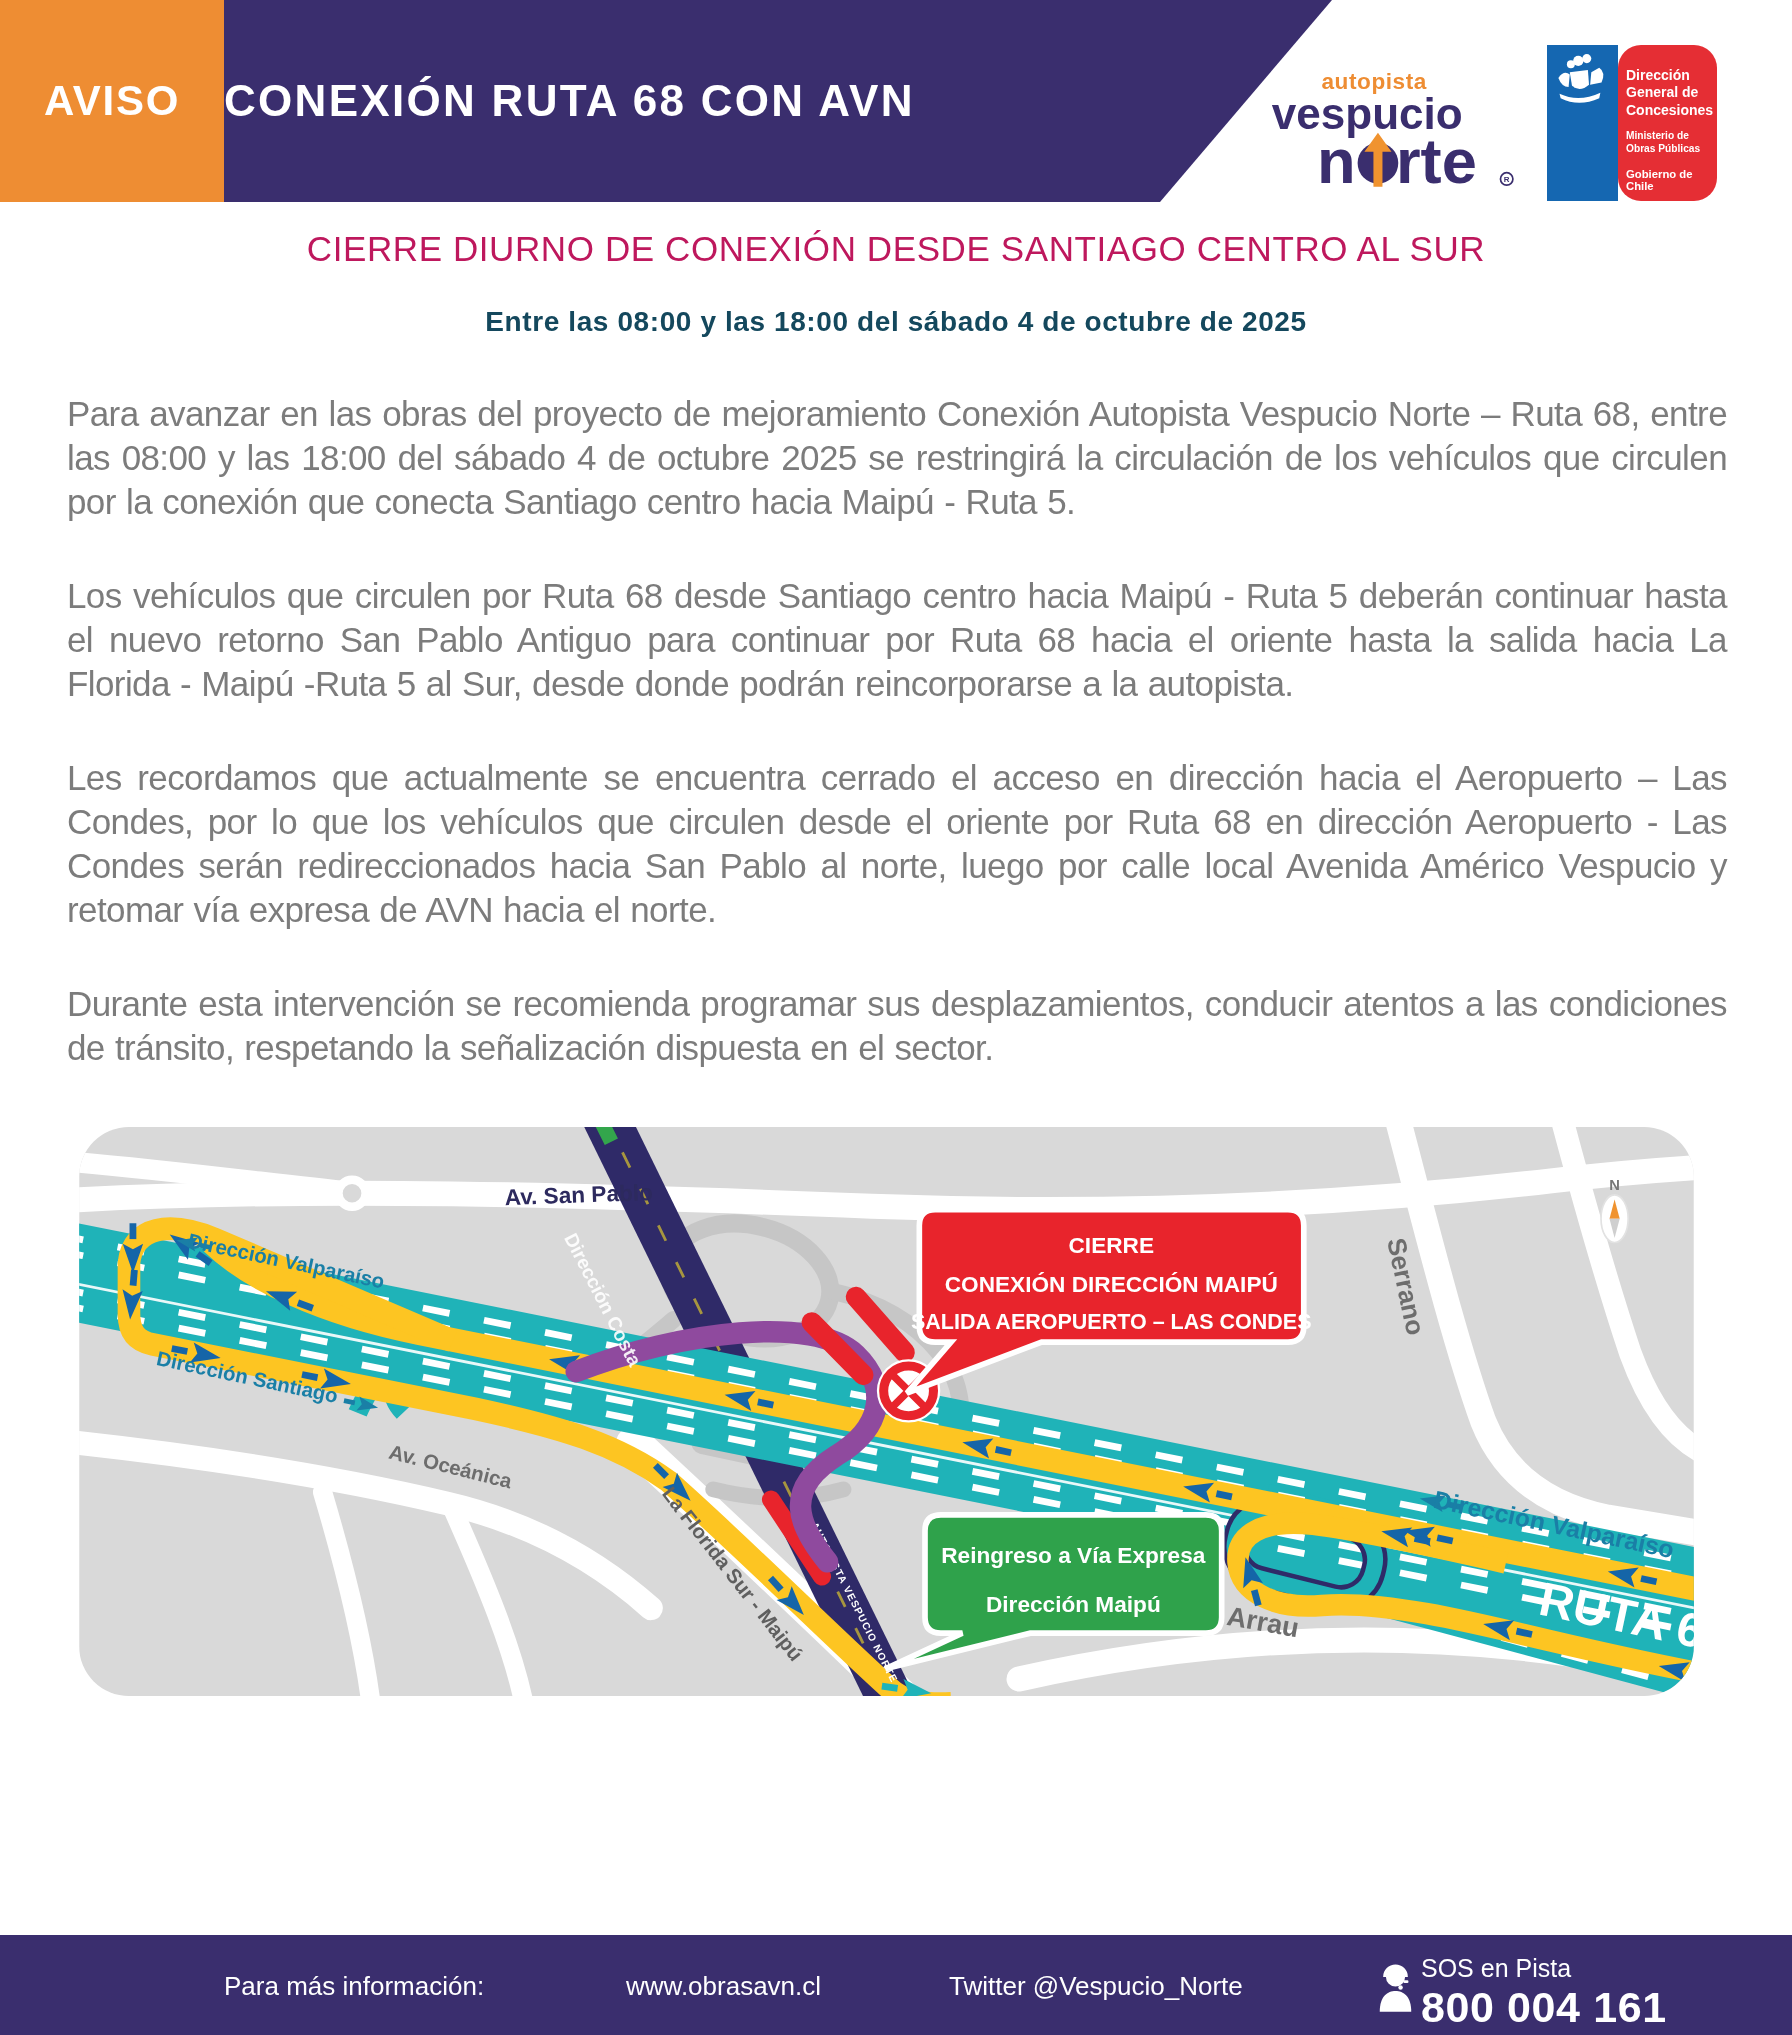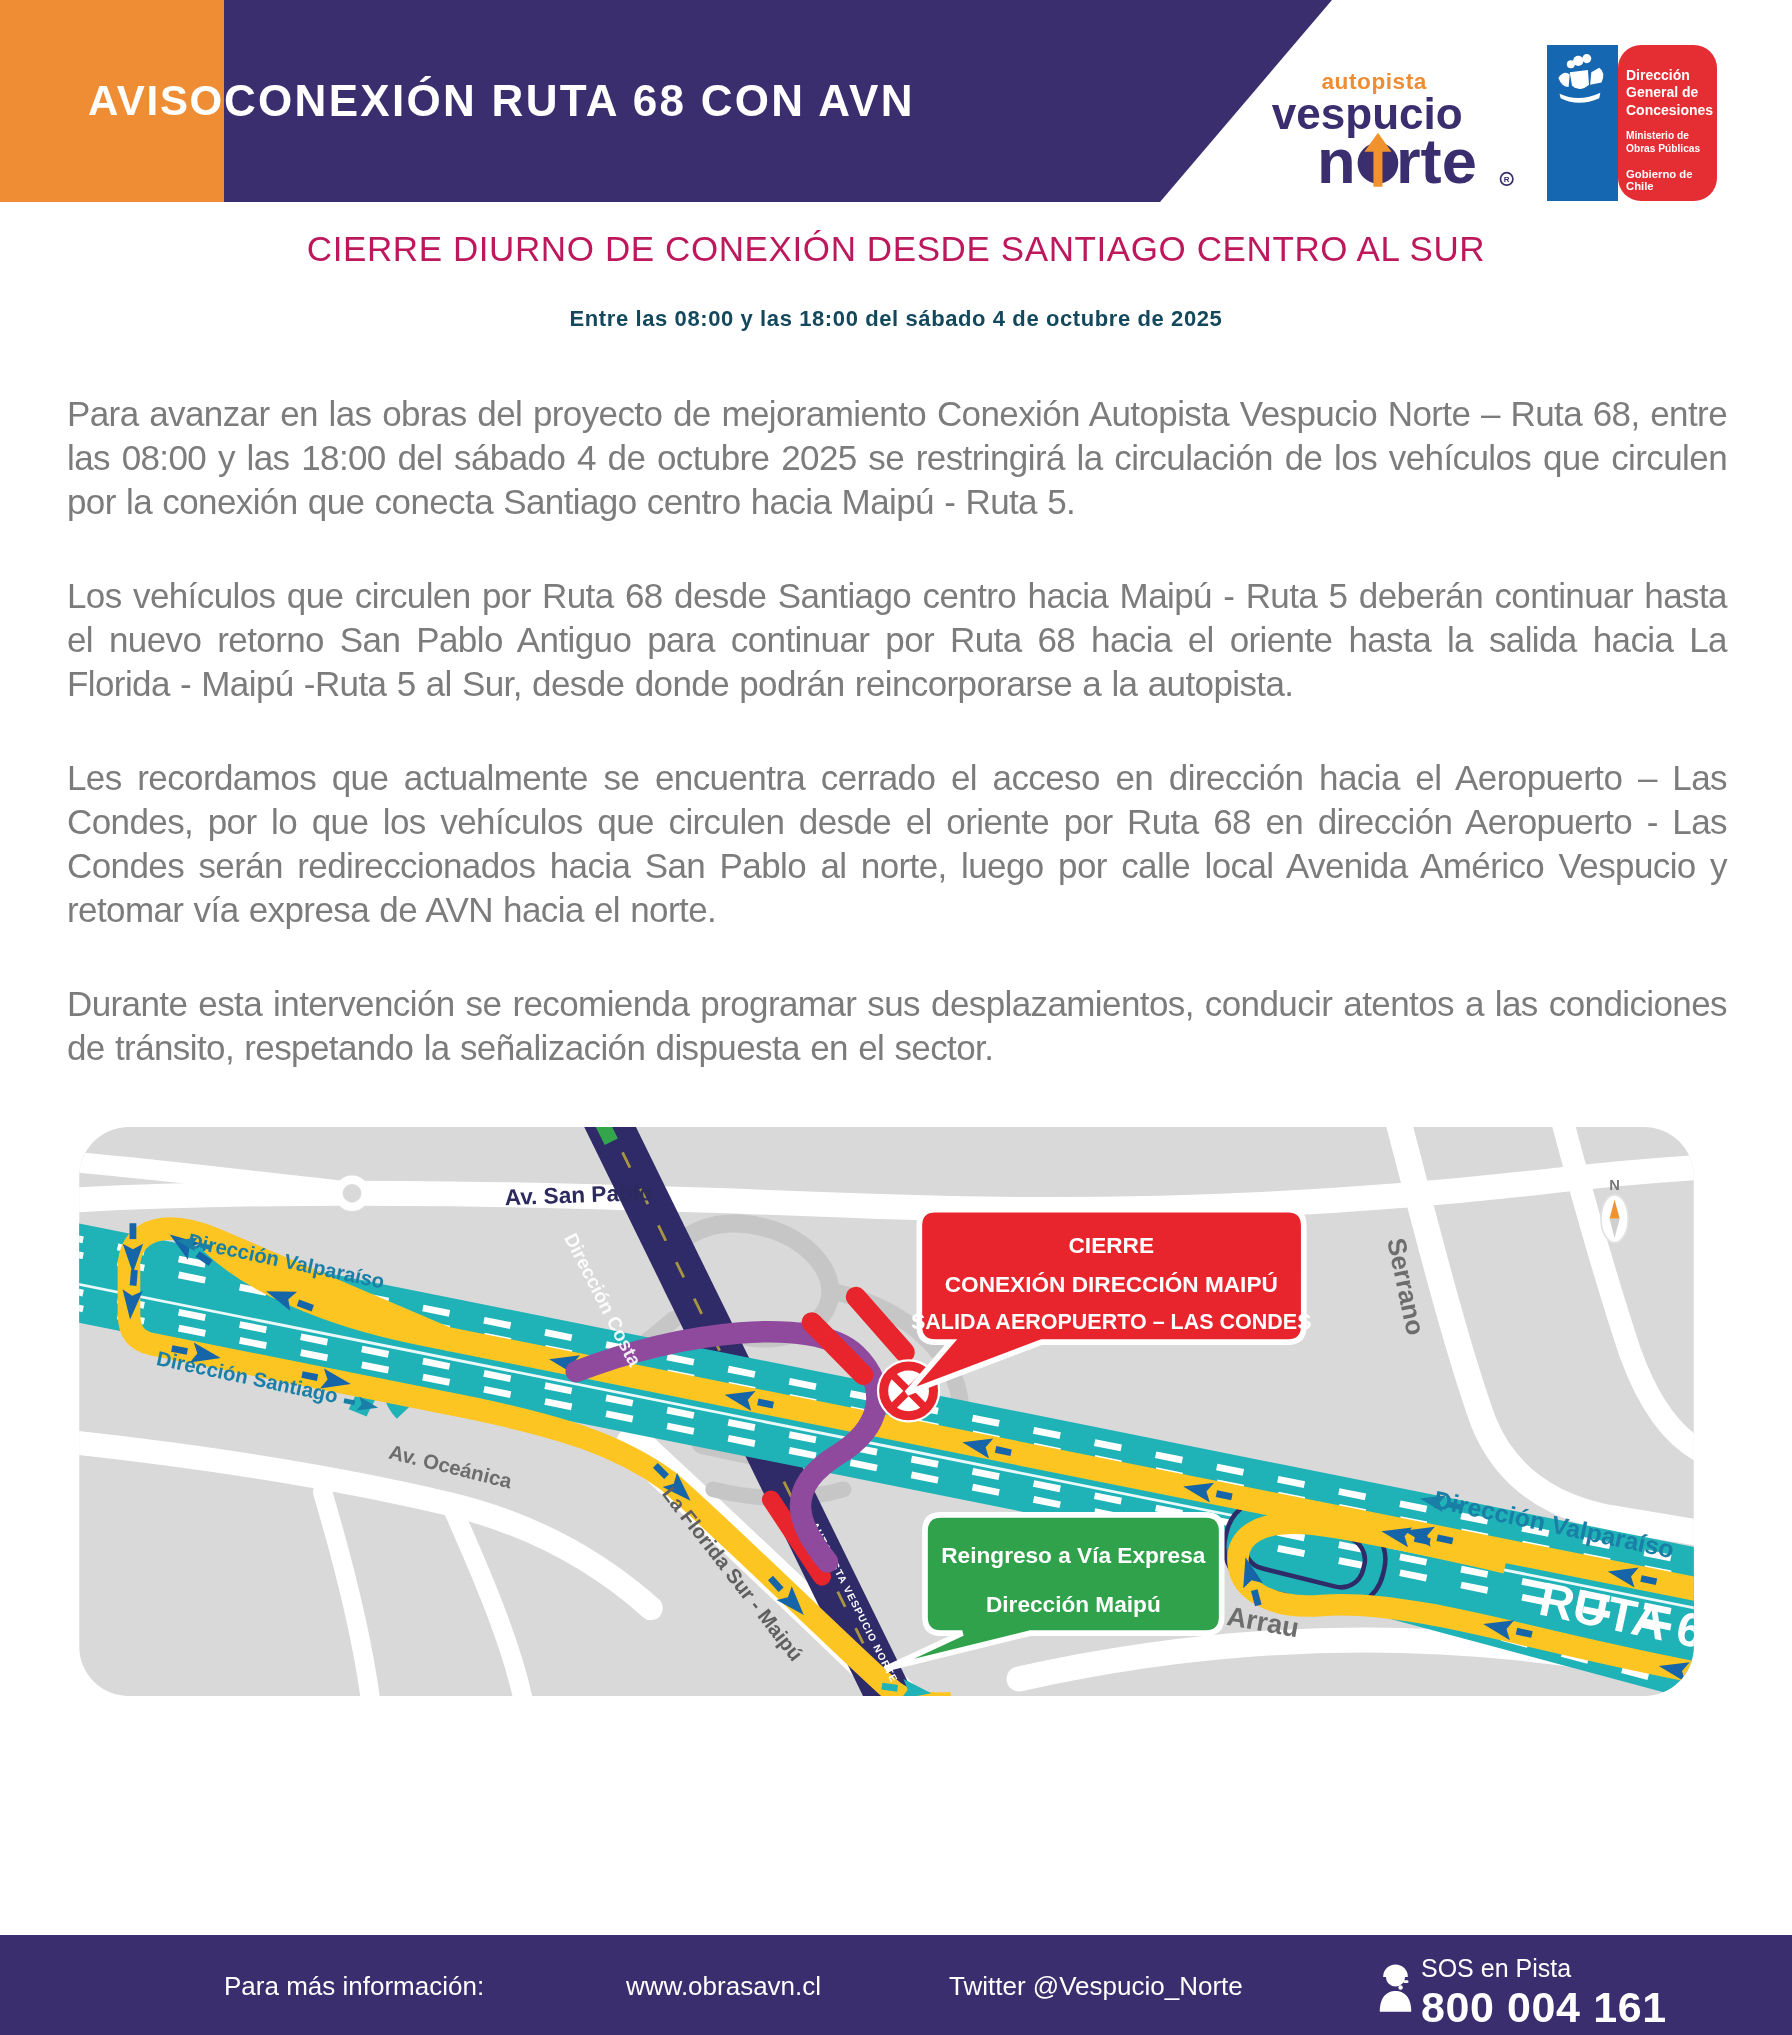--- a/index.html
+++ b/index.html
@@ -1,37 +1,37 @@
 <!DOCTYPE html>
 <html style="font-size:9px"><head>
 <meta charset="utf-8">
 <style>
   html,body{margin:0;padding:0;background:#ffffff;}
   .page{position:relative;width:1792px;height:2035px;background:#ffffff;overflow:hidden;
         font-family:"Liberation Sans", sans-serif;}
   
   .hdr-orange{position:absolute;left:0;top:0;width:224px;height:202px;background:#ee8d33;
-      display:flex;align-items:center;justify-content:flex-end;}
+      display:flex;align-items:center;justify-content:center;}
   .hdr-badge{color:#fff;font-size:42px;font-weight:bold;letter-spacing:1.7px;}
   .hdr-purple{position:absolute;left:224px;top:0;width:1108px;height:202px;background:#3a2e6e;
       clip-path:polygon(0 0,100% 0,calc(100% - 172px) 100%,0 100%);
       display:flex;align-items:center;}
   .hdr-title{color:#fff;font-size:44px;font-weight:bold;letter-spacing:2.3px;white-space:nowrap;}
   .brand{position:absolute;left:1267px;top:66px;width:249px;height:131px;}
   .gov{position:absolute;left:1547px;top:45px;width:170px;height:156px;display:flex;}
   .gov-blue{width:71px;height:156px;background:#1567b1;position:relative;}
   .gov-red{width:100px;height:156px;background:#e52e34;position:relative;color:#fff;border-radius:23px;}
   .gov-red .t1{position:absolute;left:8px;top:21.5px;font-size:14px;font-weight:bold;line-height:17.6px;}
   .gov-red .t2{position:absolute;left:8px;top:84px;font-size:10.2px;font-weight:bold;line-height:13px;}
   .gov-red .t3{position:absolute;left:8px;bottom:9px;font-size:11.3px;font-weight:bold;}
   
   .title-main{position:absolute;left:0;top:229px;width:100%;text-align:center;
       color:#be185d;font-size:35px;font-weight:normal;letter-spacing:0.6px;}
   .title-sub{position:absolute;left:0;top:306px;width:100%;text-align:center;
-      color:#14485d;font-size:22px;font-weight:bold;letter-spacing:0.6px;}
+      color:#14485d;font-size:28px;font-weight:bold;letter-spacing:0.6px;}
   
   .bodytext{position:absolute;left:67px;top:374px;width:1660px;}
   .bodytext p{margin:18px 0 50px 0;color:#7c7c7c;font-size:35px;line-height:44px;
       text-align:justify;letter-spacing:-0.6px;word-spacing:1.1px;}
   
   .map{position:absolute;left:79px;top:1127px;width:1615px;height:569px;}
   
   .legend{position:absolute;left:0;top:1778px;width:1792px;height:57px;}
   .sw{position:absolute;top:11.3px;width:134px;height:32px;}
   .sw.red{left:91px;background:#e8242c;}

